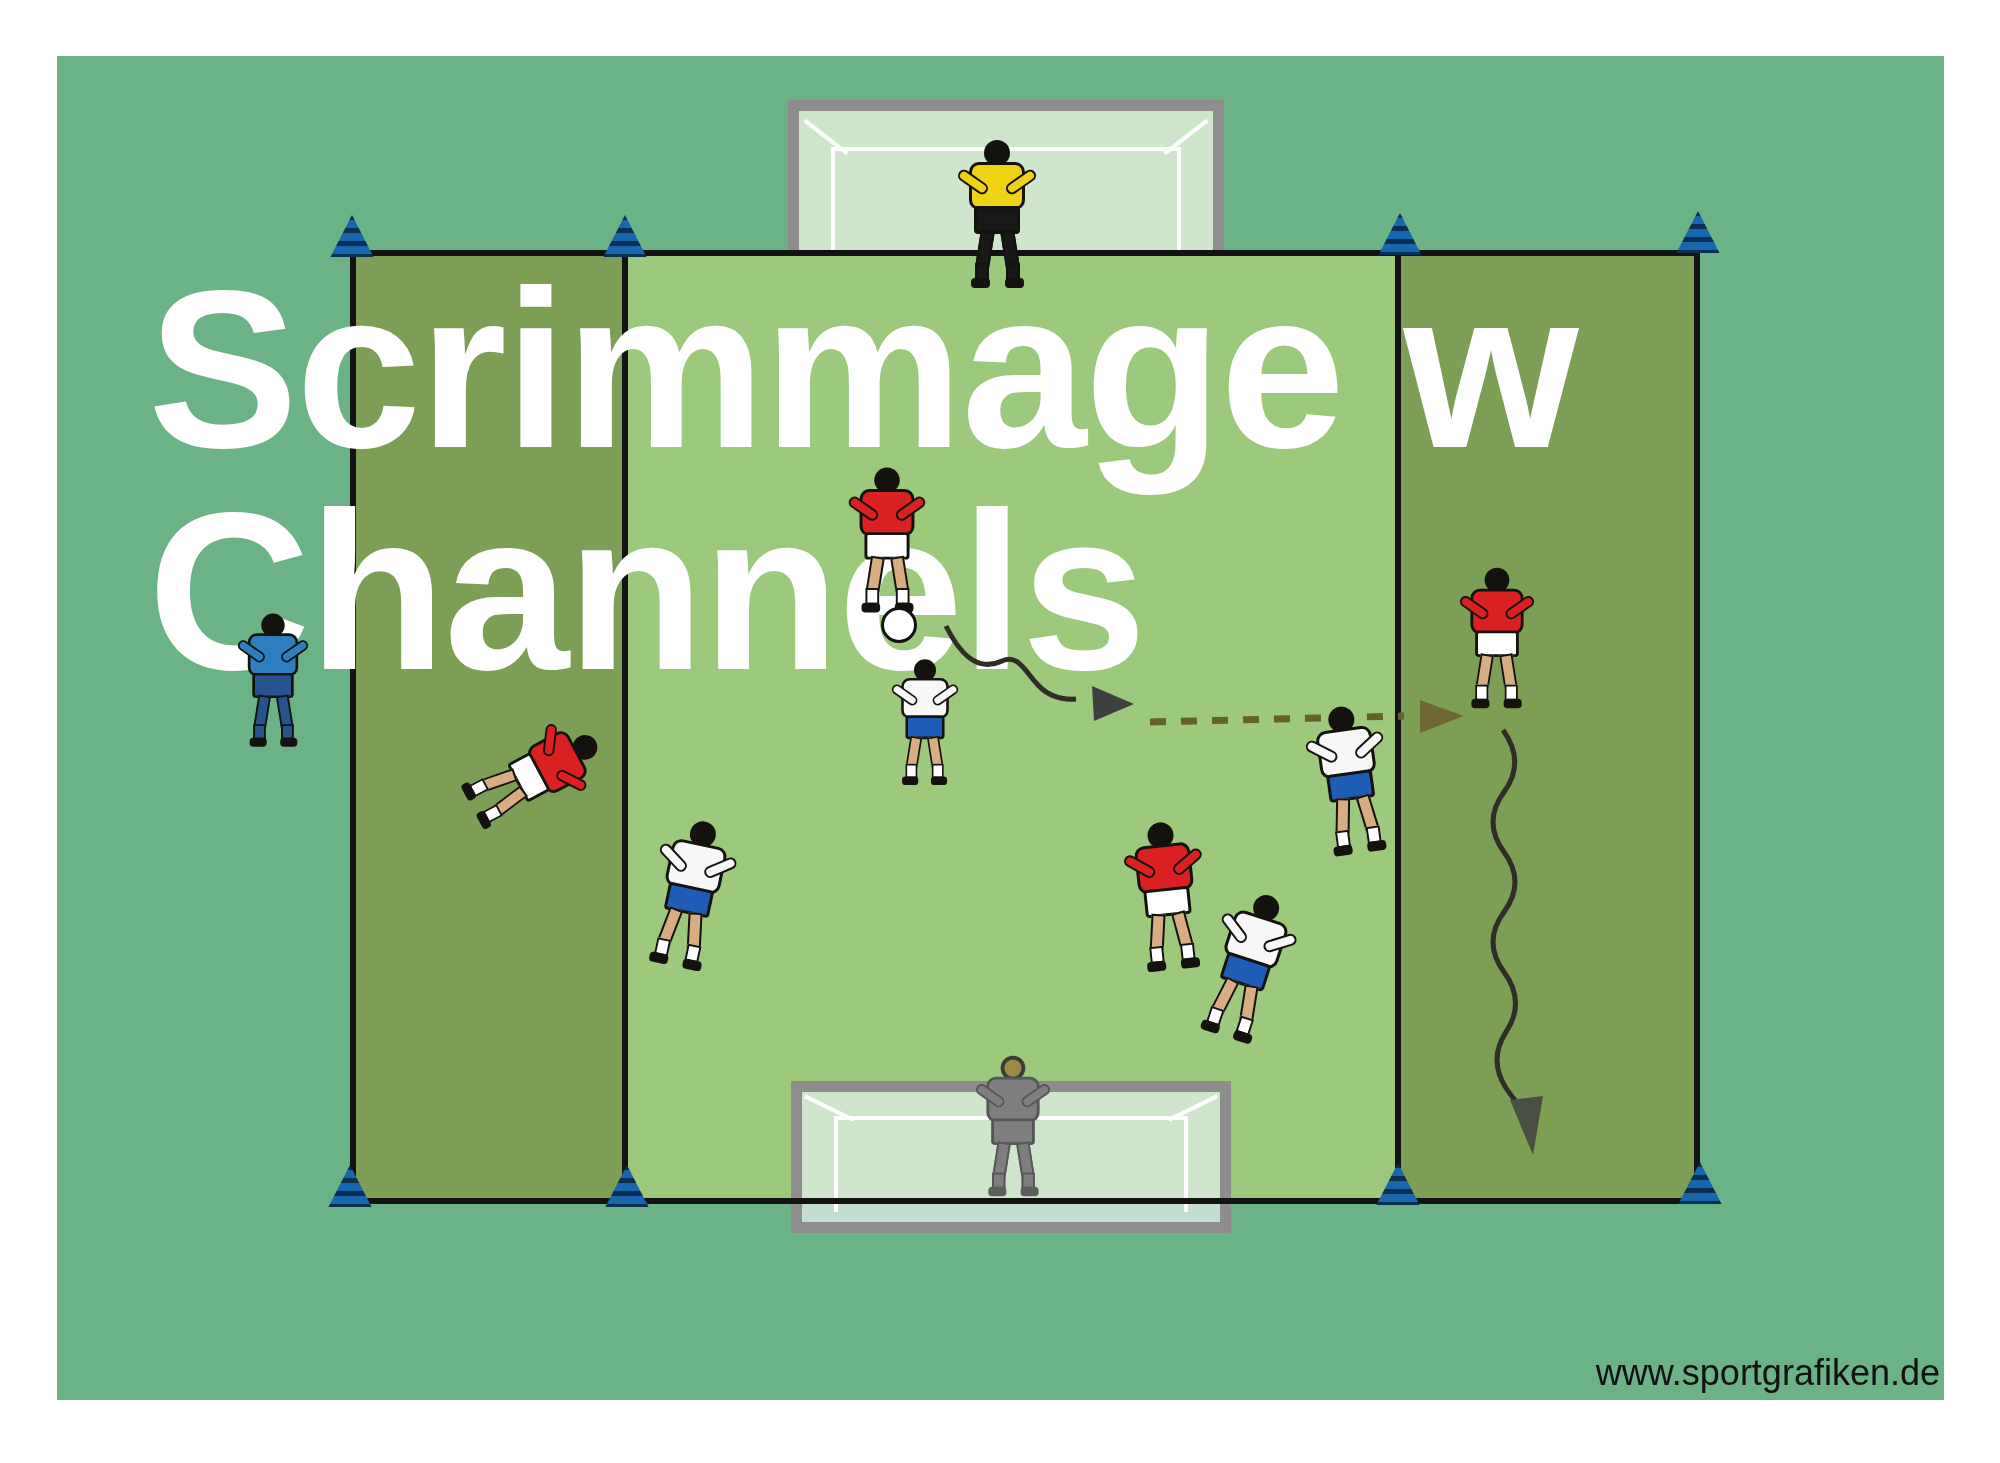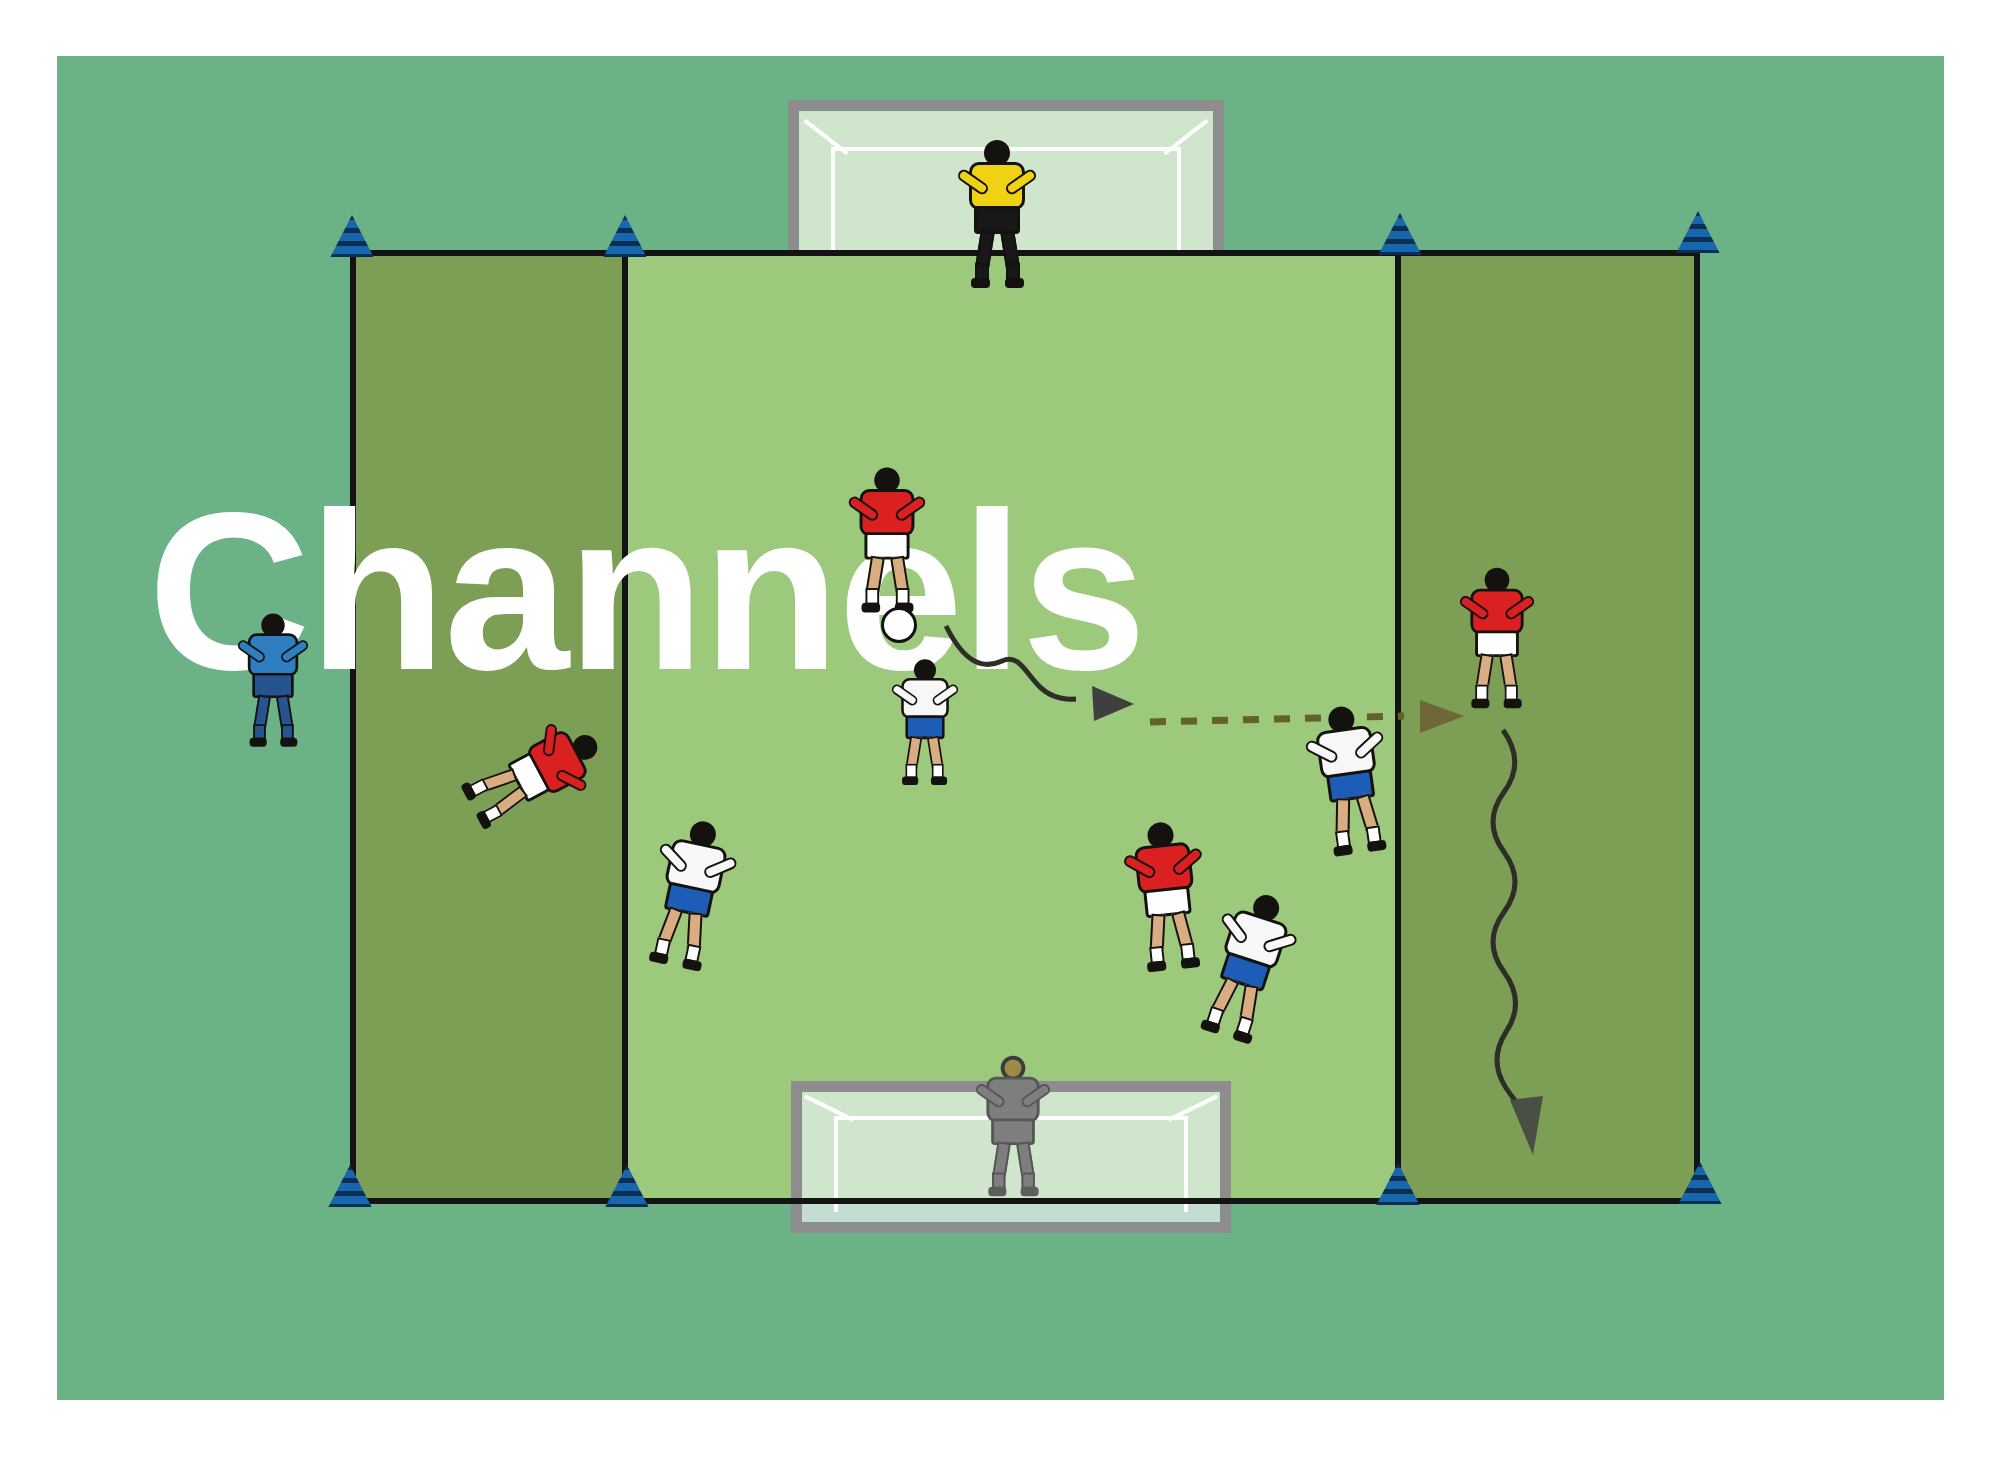--- a/index.html
+++ b/index.html
@@ -100,21 +100,21 @@
   <div class="goal goal-bottom">
     <i class="net"></i>
     <i class="diag dl"></i>
     <i class="diag dr"></i>
   </div>
 
   <div class="field-outline"></div>
   <div class="divider" id="divider-left"></div>
   <div class="divider" id="divider-right"></div>
 
-  <h1 class="title"><br><span>Channels</span></h1>
+  <h1 class="title"><span>Scrimmage w</span><br><span>Channels</span></h1>
 
   <svg class="layer" id="arrow-layer" viewBox="0 0 2000 1463" width="2000" height="1463">
       <g>
         <path d="M946,626 C964,662 982,670 1002,661 C1018,654 1024,670 1038,685 C1049,697 1062,700 1076,699" fill="none" stroke="#2e2e26" stroke-width="5" stroke-linecap="butt"></path>
         <polygon points="1092,686 1134,704 1094,721" fill="#3e4040"></polygon>
       </g>
       <g>
         <path d="M1150,722 L1404,716" fill="none" stroke="#63622c" stroke-width="7" stroke-dasharray="16 15" stroke-linecap="butt"></path>
         <polygon points="1420,700 1464,716 1420,733" fill="#6f6836"></polygon>
       </g>
@@ -275,13 +275,14 @@
         <i class="p-leg l2"></i>
         <i class="p-sock s1"></i>
         <i class="p-sock s2"></i>
         <i class="p-shoe h1"></i>
         <i class="p-shoe h2"></i>
       </div>
     </div>
 
   <div class="ball" id="ball" style="left: 881px; top: 607px;"></div>
 
+  <div class="watermark">www.sportgrafiken.de</div>
 </div>
 
 </body></html>

